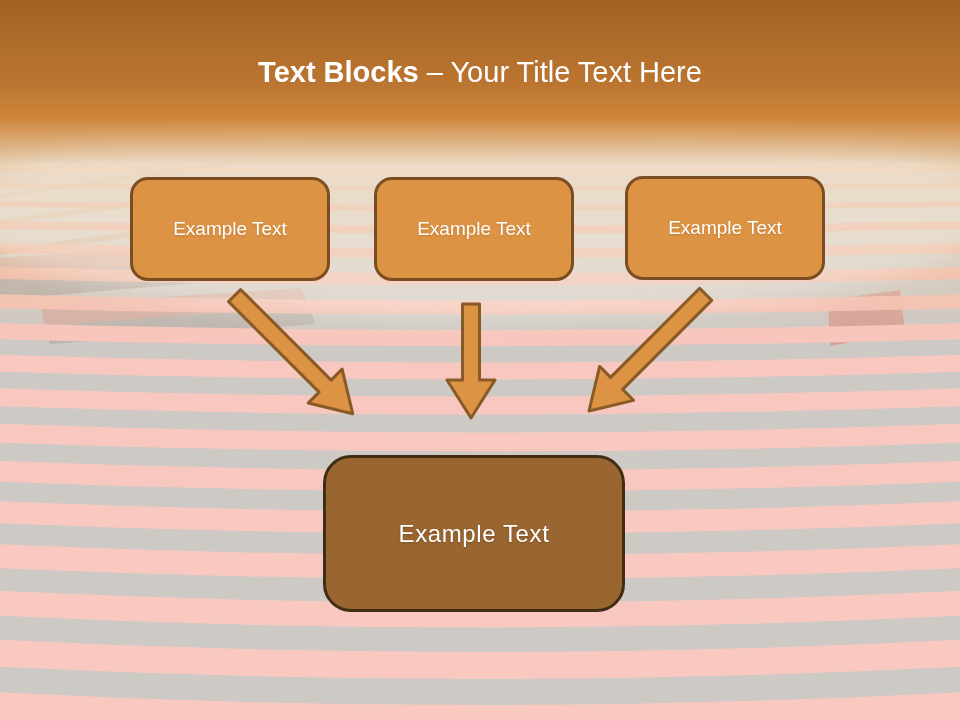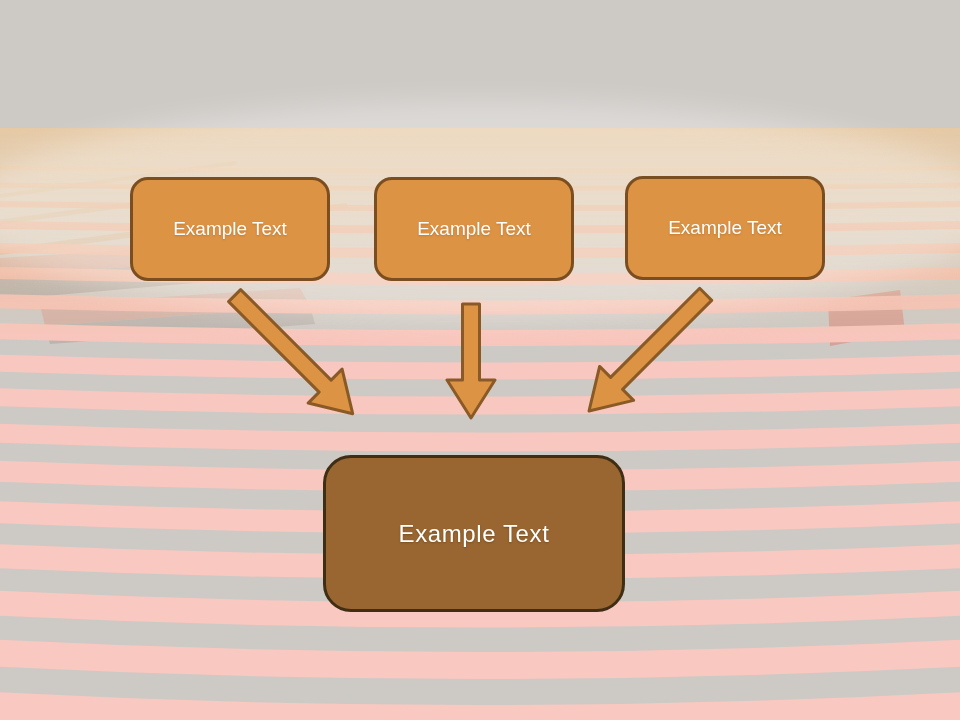--- a/index.html
+++ b/index.html
@@ -105,20 +105,23 @@
       <path d="M-5,603 Q480,627 965,603" stroke="#f9c8c1" stroke-width="25"></path>
       <path d="M-5,653 Q480,678 965,653" stroke="#f9c8c1" stroke-width="27"></path>
       <path d="M-5,706 Q480,732 965,706" stroke="#f9c8c1" stroke-width="28"></path>
     </g>
 
     <rect x="0" y="128" width="960" height="215" fill="url(#warmTop)"></rect>
 
     <ellipse cx="480" cy="210" rx="520" ry="110" fill="#ffffff" opacity="0.3" filter="url(#soft)"></ellipse>
   </svg>
 
+  <div class="header">
+    <div class="title"><span class="bold">Text Blocks</span><span class="rest"> – Your Title Text Here</span></div>
+  </div>
 
   <div class="block b1">
     <span>Example Text</span>
   </div>
   <div class="block b2">
     <span>Example Text</span>
   </div>
   <div class="block b3">
     <span>Example Text</span>
   </div>

